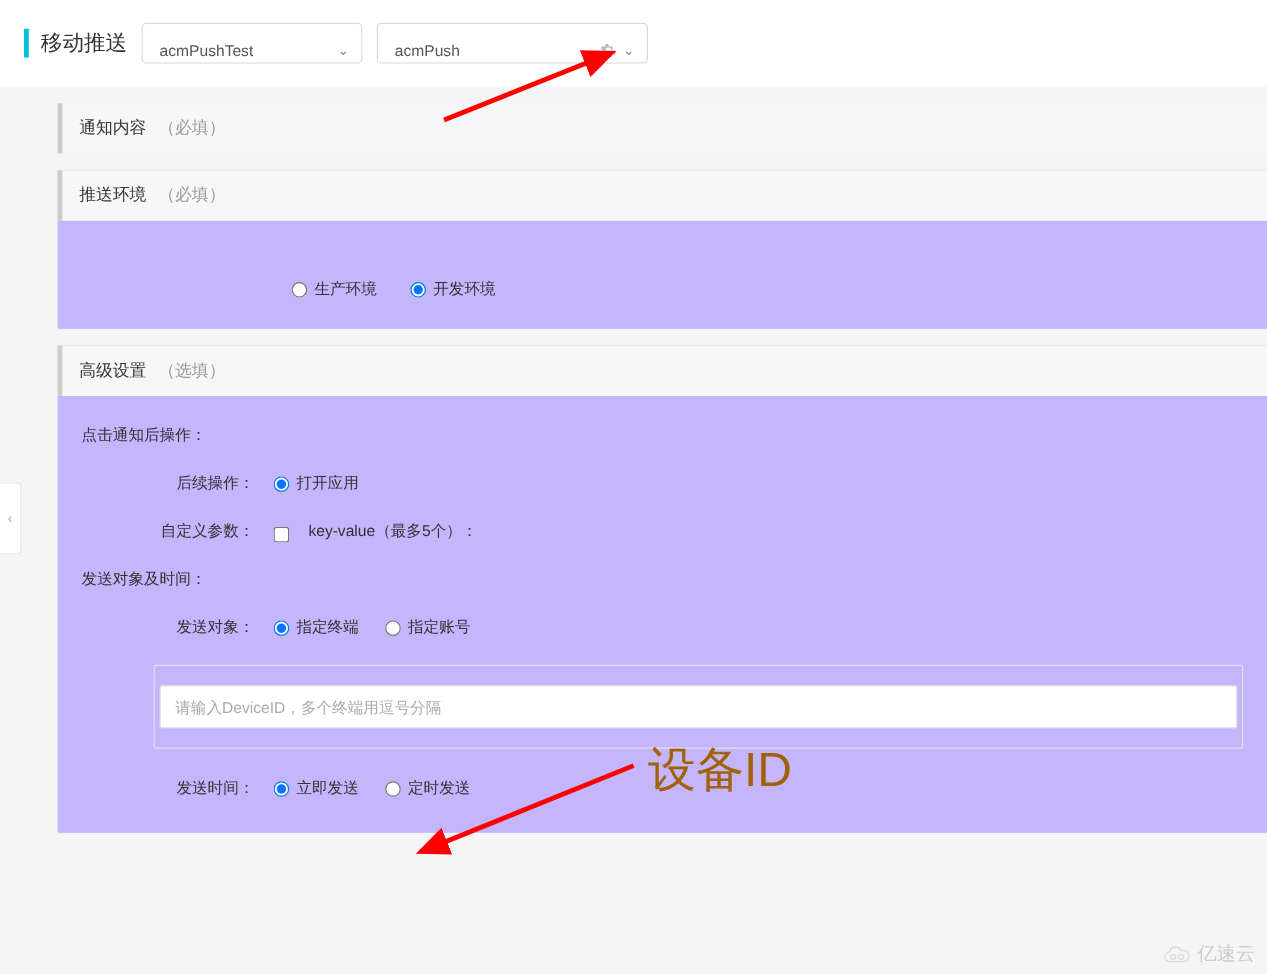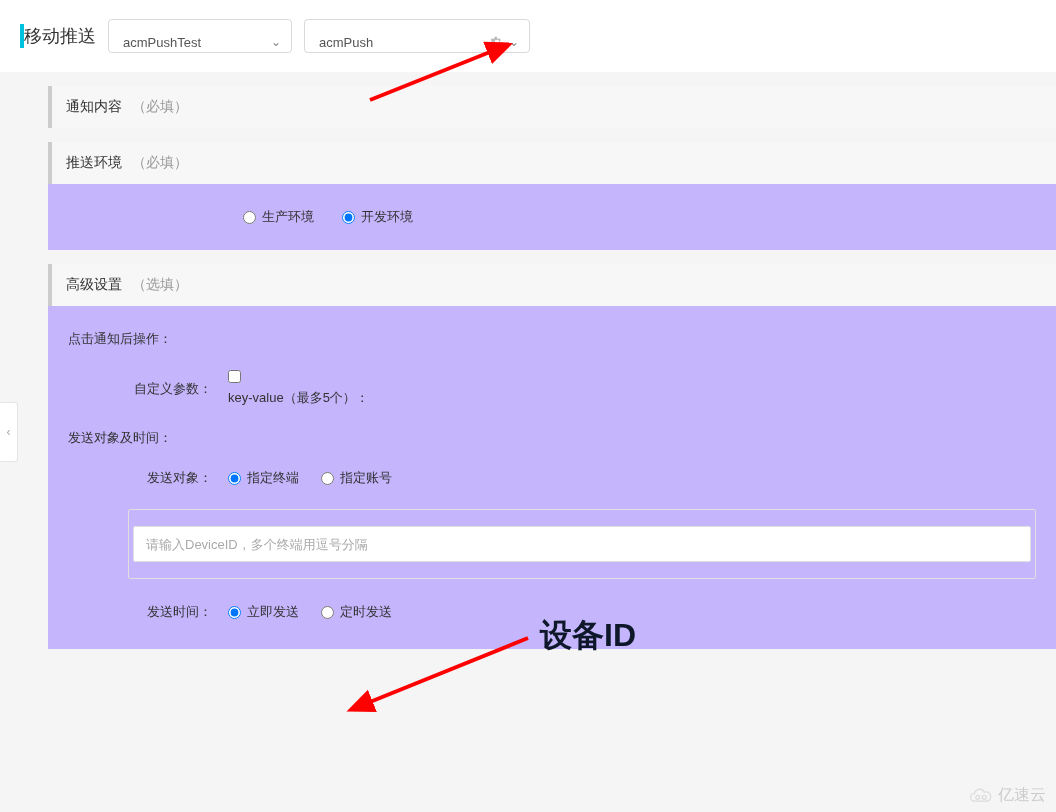--- a/index.html
+++ b/index.html
@@ -19,21 +19,21 @@
       display: flex;
       align-items: center;
       gap: 12px;
       height: 72px;
     }
     .topbar-title {
       font-size: 18px;
       font-weight: 500;
       color: #333;
       border-left: 4px solid #00c1de;
-      padding-left: 0;
+      padding-left: 10px;
       height: 24px;
       line-height: 24px;
     }
     .dropdown {
       border: 1px solid #d9d9d9;
       border-radius: 4px;
       height: 34px;
       display: flex;
       align-items: center;
       padding: 12px 10px 0 14px;
@@ -84,20 +84,21 @@
       font-size: 13px;
       color: #333;
       resize: none;
       font-family: inherit;
     }
     .textarea::placeholder { color: #aaa; }
     .radio-row {
       display: flex;
       gap: 28px;
       padding-left: 175px;
+      margin-top: 24px;
     }
     .radio-item {
       display: flex;
       align-items: center;
       gap: 6px;
       color: #333;
       font-size: 13px;
       cursor: pointer;
     }
     .radio-item input { cursor: pointer; }
@@ -113,21 +114,21 @@
       font-size: 13px;
       padding-right: 16px;
     }
     .form-row .rvalue {
       display: flex;
       align-items: center;
       gap: 22px;
       font-size: 13px;
       color: #333;
     }
-    .checkbox-item { display: flex; align-items: flex-start; gap: 6px; flex-direction: column; }
+    .checkbox-item { display: flex; align-items: flex-end; gap: 16px; }
     .sub-title {
       font-size: 13px;
       color: #333;
       margin: 8px 0 22px 0;
     }
     .device-input-wrap {
       padding: 16px 4px;
       border: 1px solid #e0e0e0;
       border-radius: 2px;
       margin-left: 60px;
@@ -146,23 +147,23 @@
 
     
     .annotation-svg {
       position: absolute;
       top: 0;
       left: 0;
       pointer-events: none;
     }
     .red-label {
       position: absolute;
-      color: #0f172a;
-      font-size: 32px;
-      font-weight: 700;
+      color: #a16207;
+      font-size: 40px;
+      font-weight: 400;
       pointer-events: none;
     }
     .tab-edge {
       position: absolute;
       left: 0;
       top: 402px;
       width: 18px;
       height: 60px;
       background: #fff;
       border: 1px solid #e5e5e5;
@@ -238,20 +239,29 @@
   </div>
 
   <div class="panel">
     <div class="panel-header">
       <span>高级设置</span>
       <span class="sub">（选填）</span>
     </div>
     <div class="panel-body">
       <div class="sub-title">点击通知后操作：</div>
 
+      <div class="form-row">
+        <div class="rlabel">后续操作：</div>
+        <div class="rvalue">
+          <label class="radio-item">
+            <input type="radio" name="followup" checked="" style="">
+            <span>打开应用</span>
+          </label>
+        </div>
+      </div>
 
       <div class="form-row">
         <div class="rlabel">自定义参数：</div>
         <div class="rvalue">
           <label class="checkbox-item">
             <input type="checkbox" style="">
             <span>key-value（最多5个）：</span>
           </label>
         </div>
       </div>

